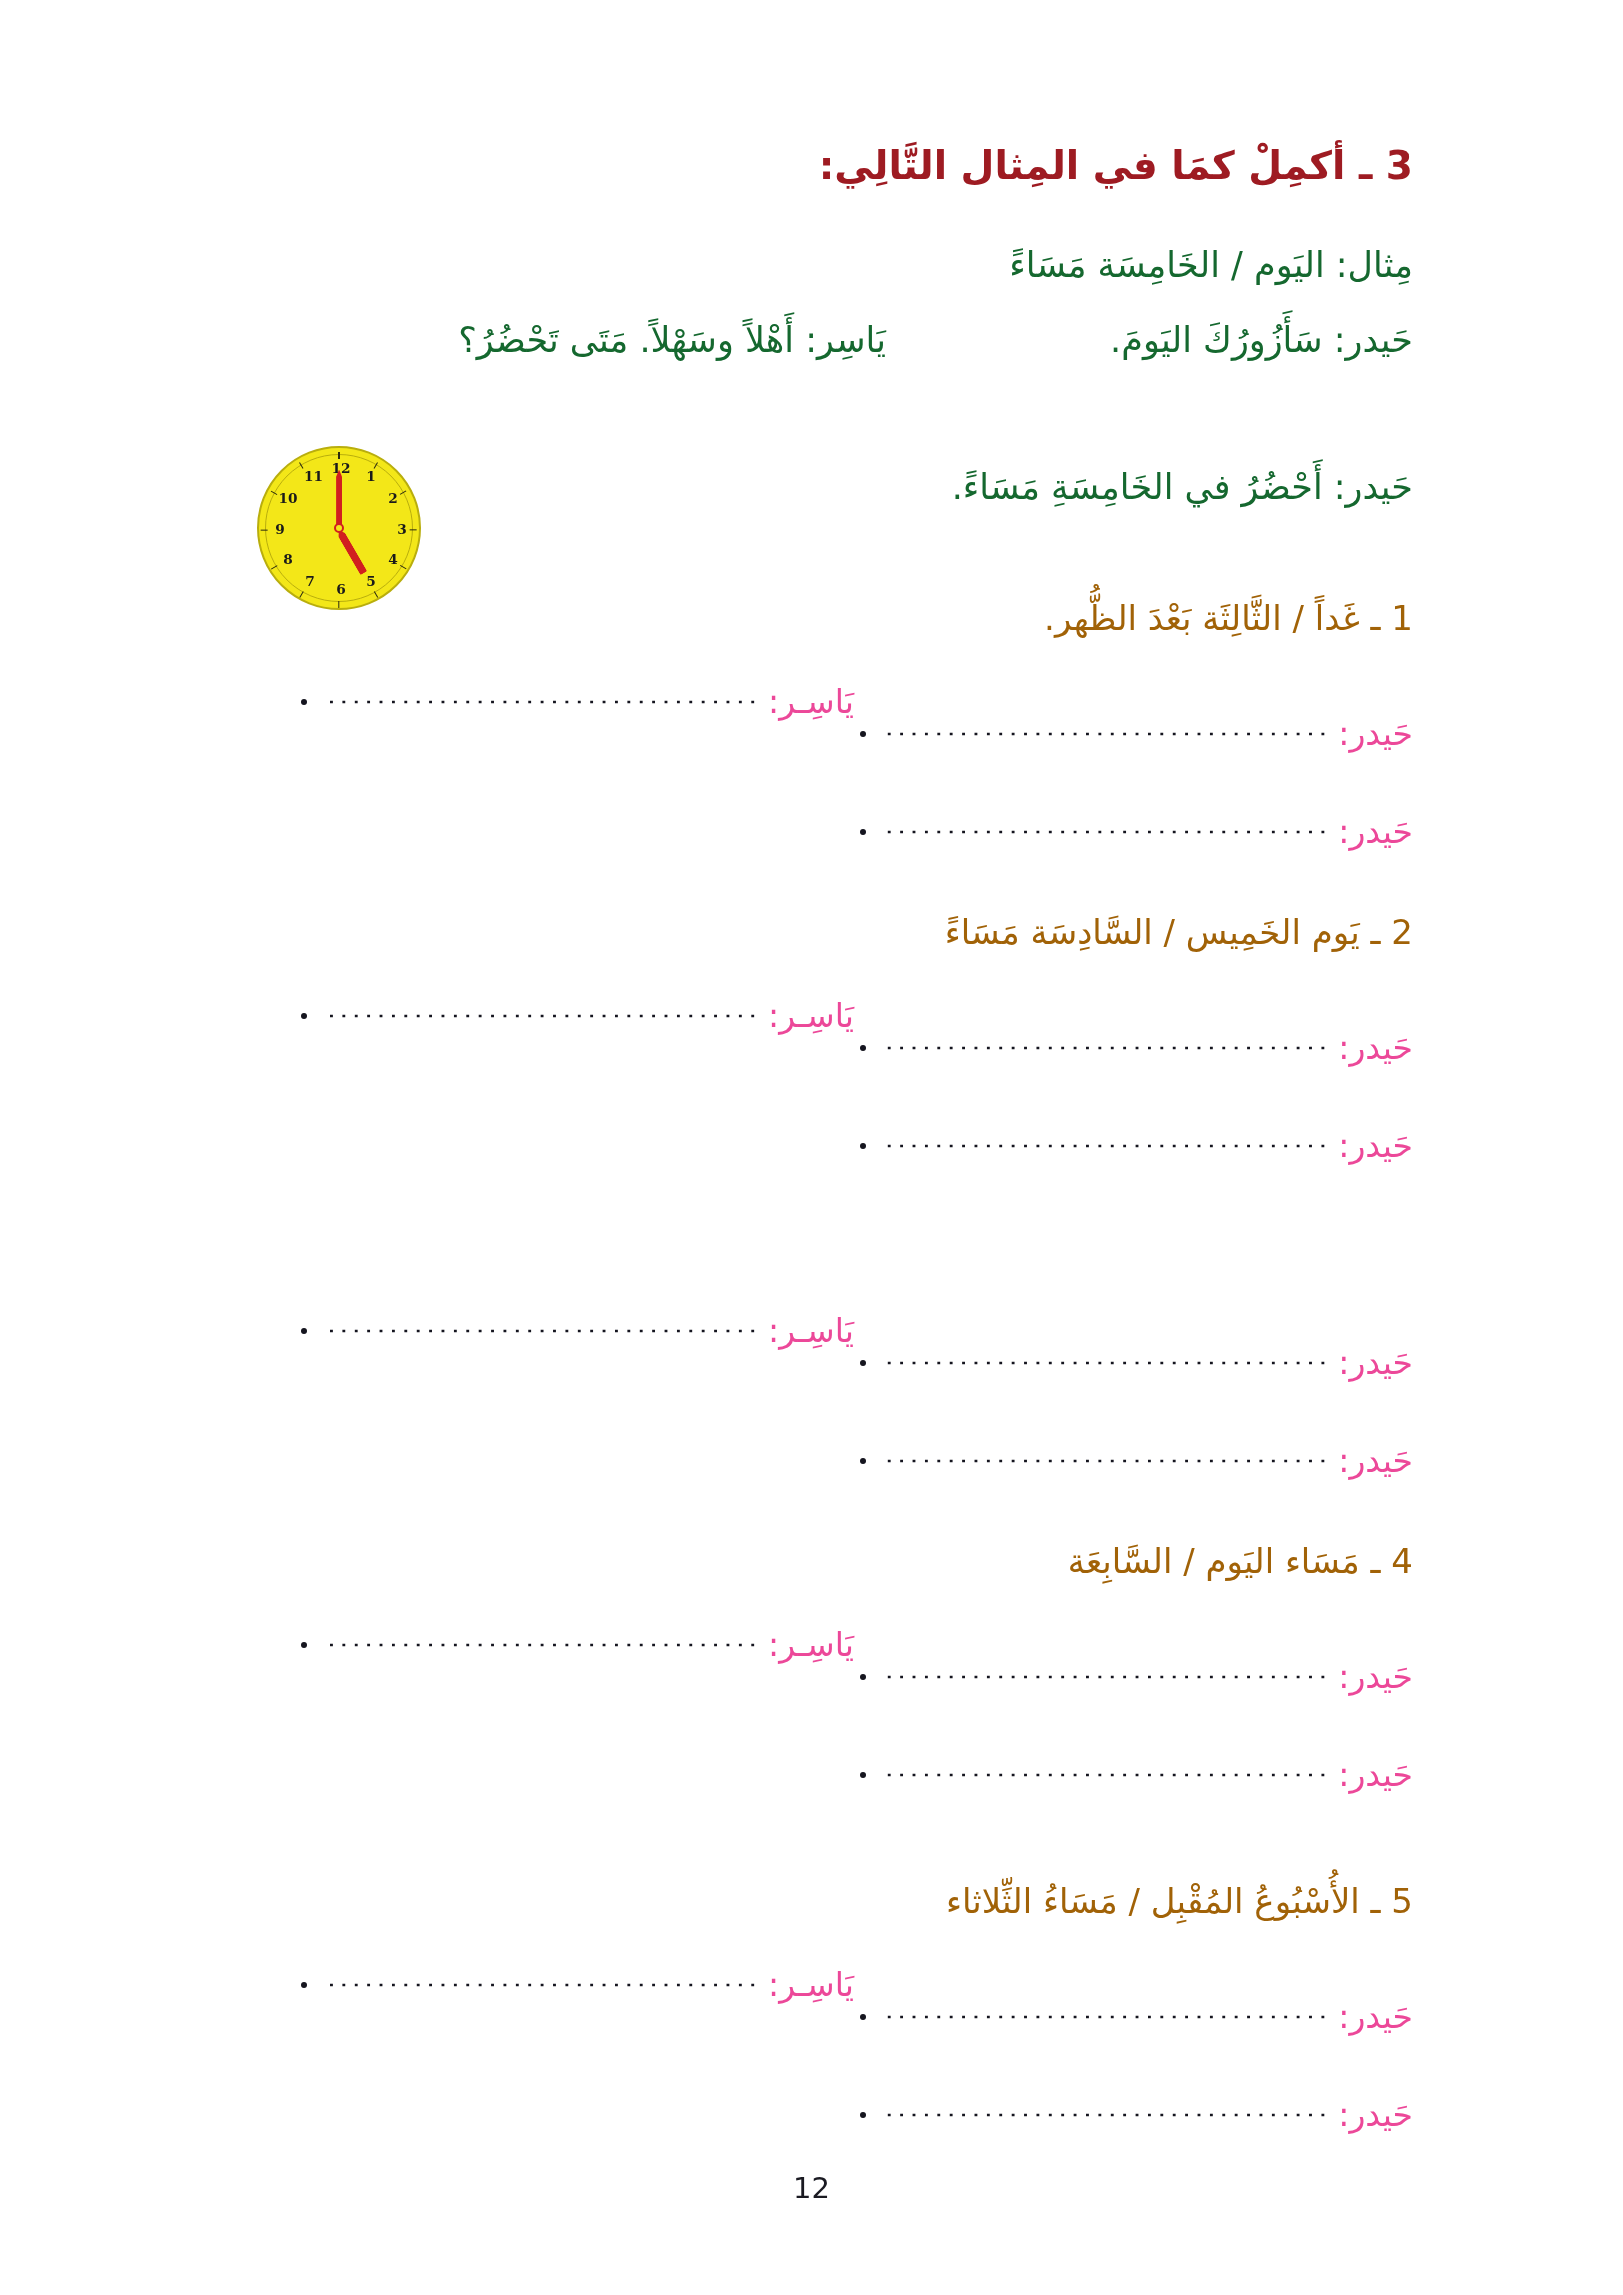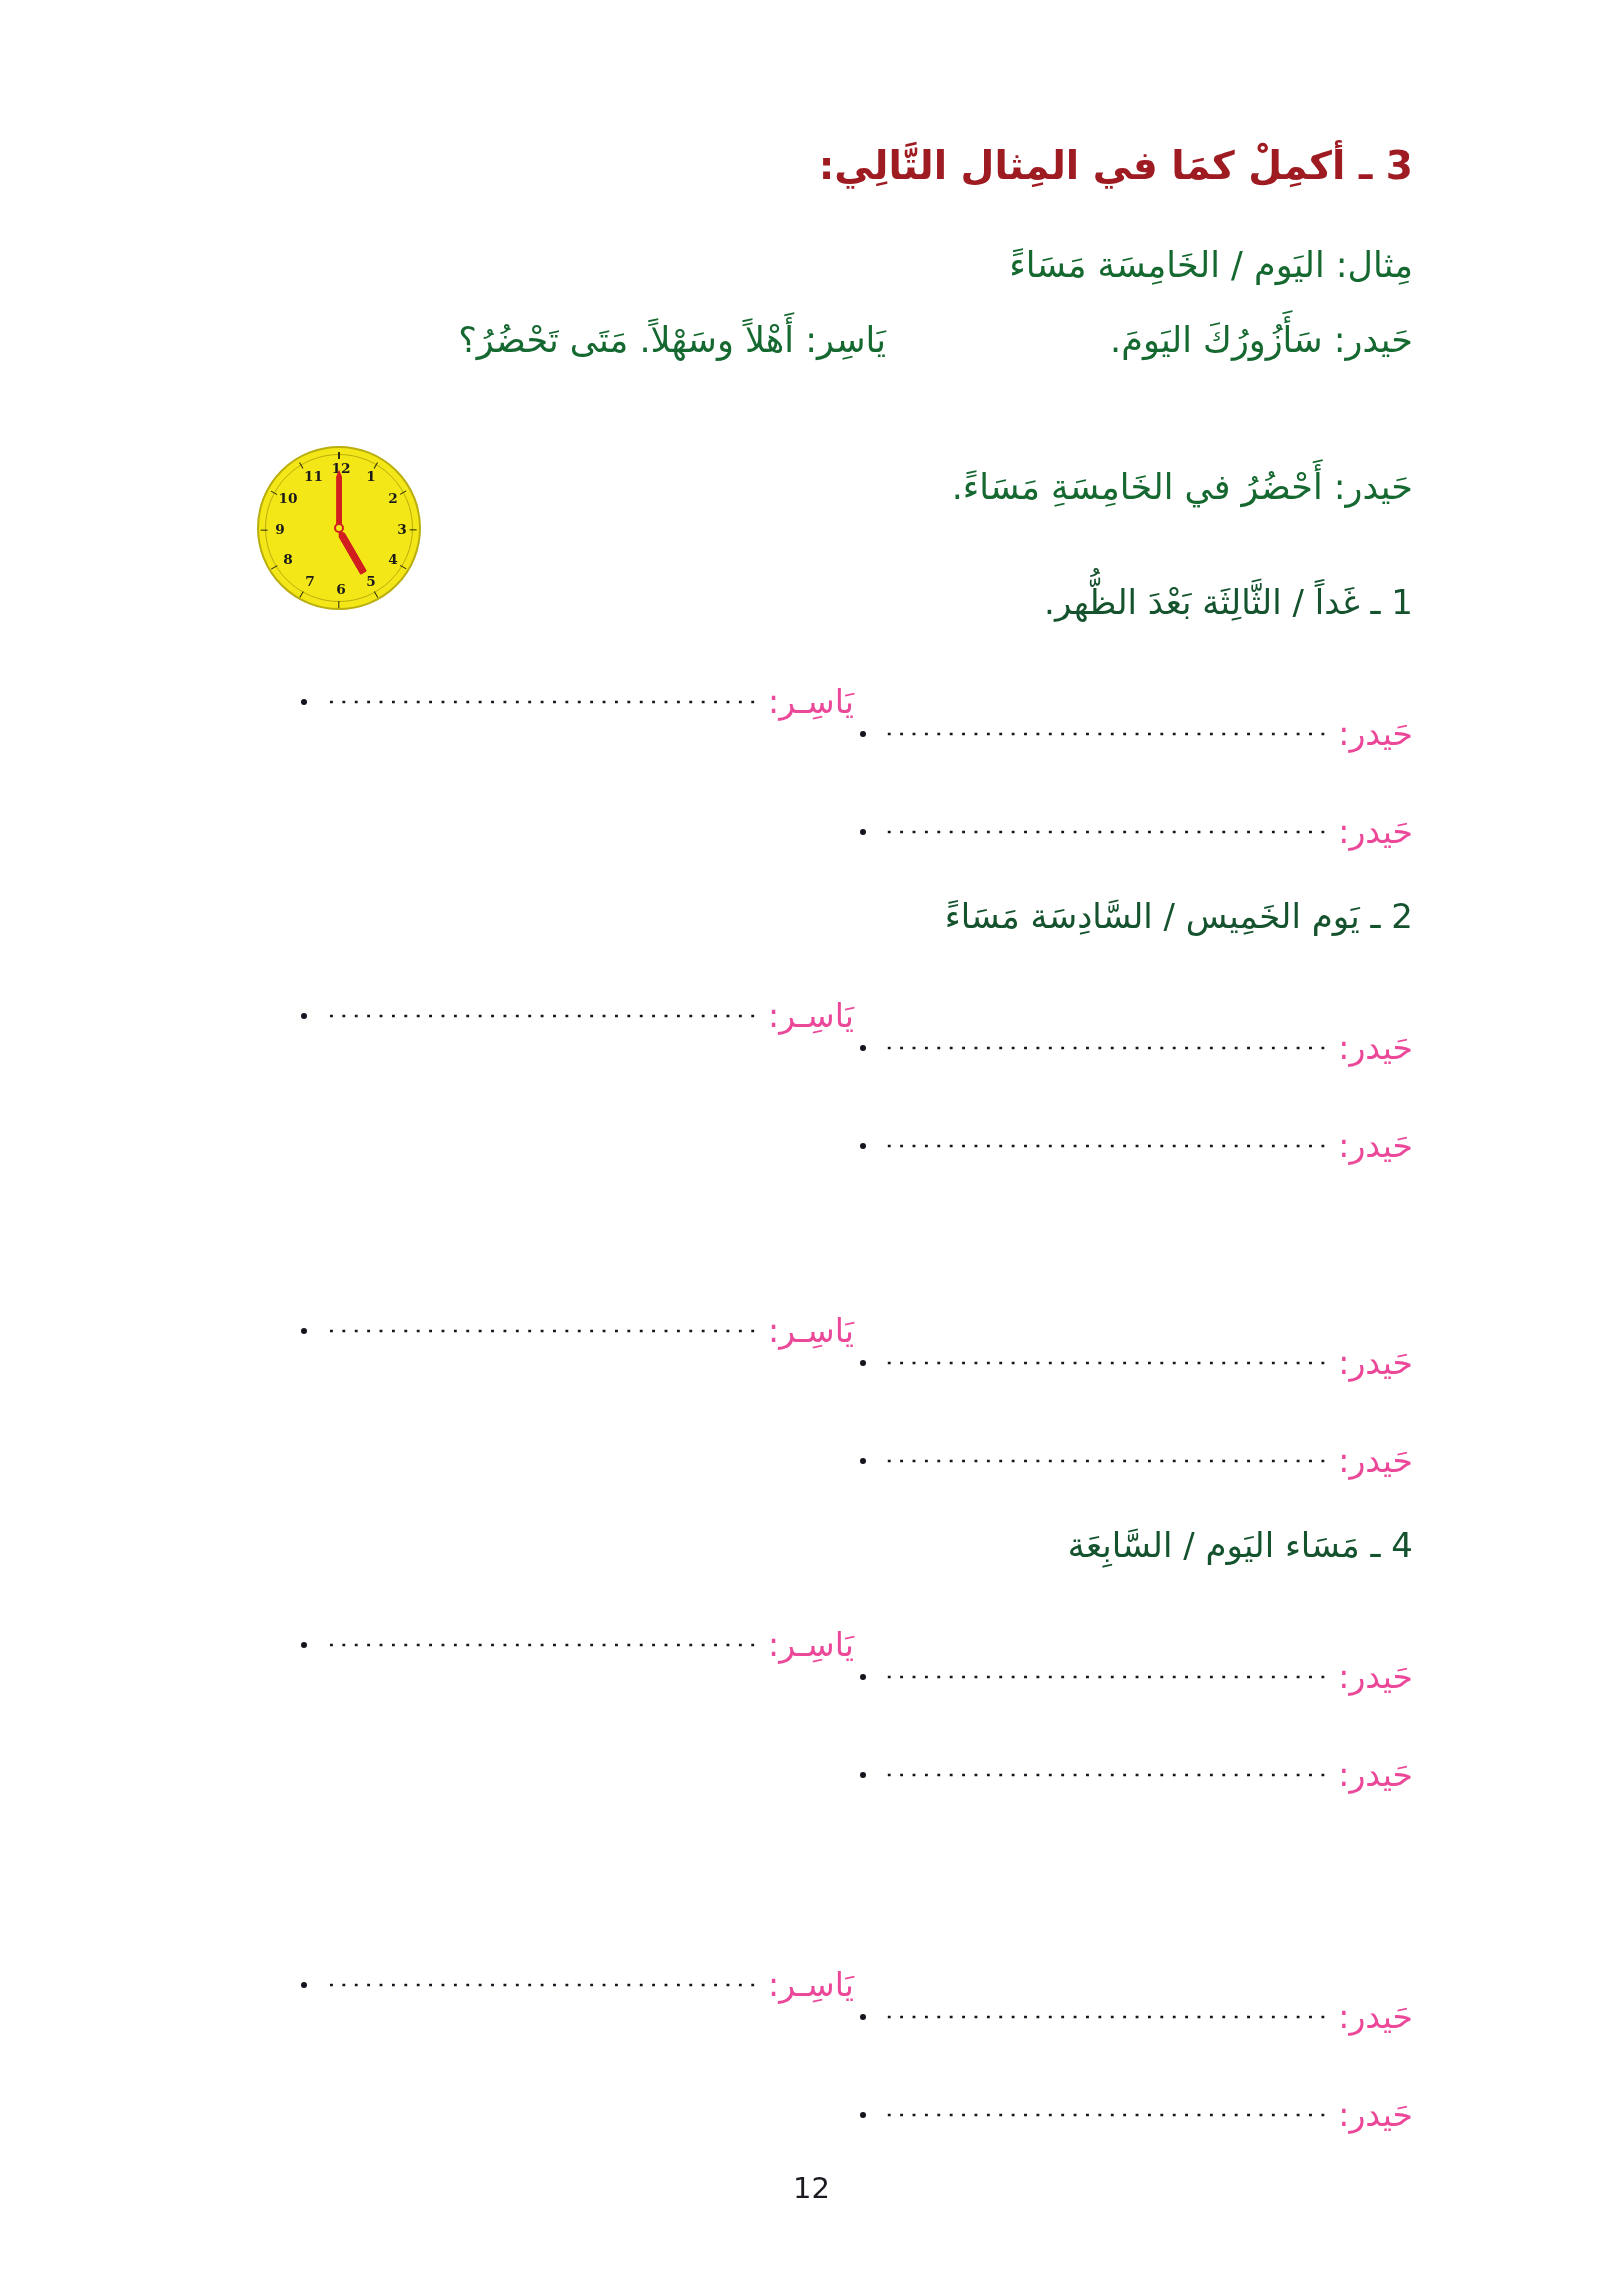--- a/index.html
+++ b/index.html
@@ -165,22 +165,22 @@
     position: absolute;
     left: 216px;
     top: 0;
     width: 1197px;
   }
   .item-block { position: absolute; left: 0; width: 1197px; }
 
   .prompt {
     position: absolute;
     right: 0;
-    top: 0;
-    color: #14532d;
+    top: 16px;
+    color: #a16207;
     font-size: 34px;
     direction: rtl;
     white-space: nowrap;
     font-family: "DejaVu Sans", "Liberation Sans", sans-serif;
   }
 
   .answer-row {
     position: absolute;
     left: 0;
     width: 1197px;
@@ -369,20 +369,21 @@
           </div>
         </div>
         <div class="answer-row" style="top: 196px;">
           <div class="speaker-field right-field">
             <span class="speaker-name">حَيدر:</span>
             <span class="dot-run"></span>
           </div>
         </div>
       </div>
       <div class="item-block" style="top: 1865px; height: 262px;">
+        <div class="prompt">5 ـ الأُسْبُوعُ المُقْبِل / مَسَاءُ الثِّلاثاء</div>
         <div class="answer-row" style="top: 98px;">
           <div class="speaker-field right-field">
             <span class="speaker-name">حَيدر:</span>
             <span class="dot-run"></span>
           </div>
           <div class="speaker-field left-field">
             <span class="speaker-name">يَاسِـر:</span>
             <span class="dot-run"></span>
           </div>
         </div>

